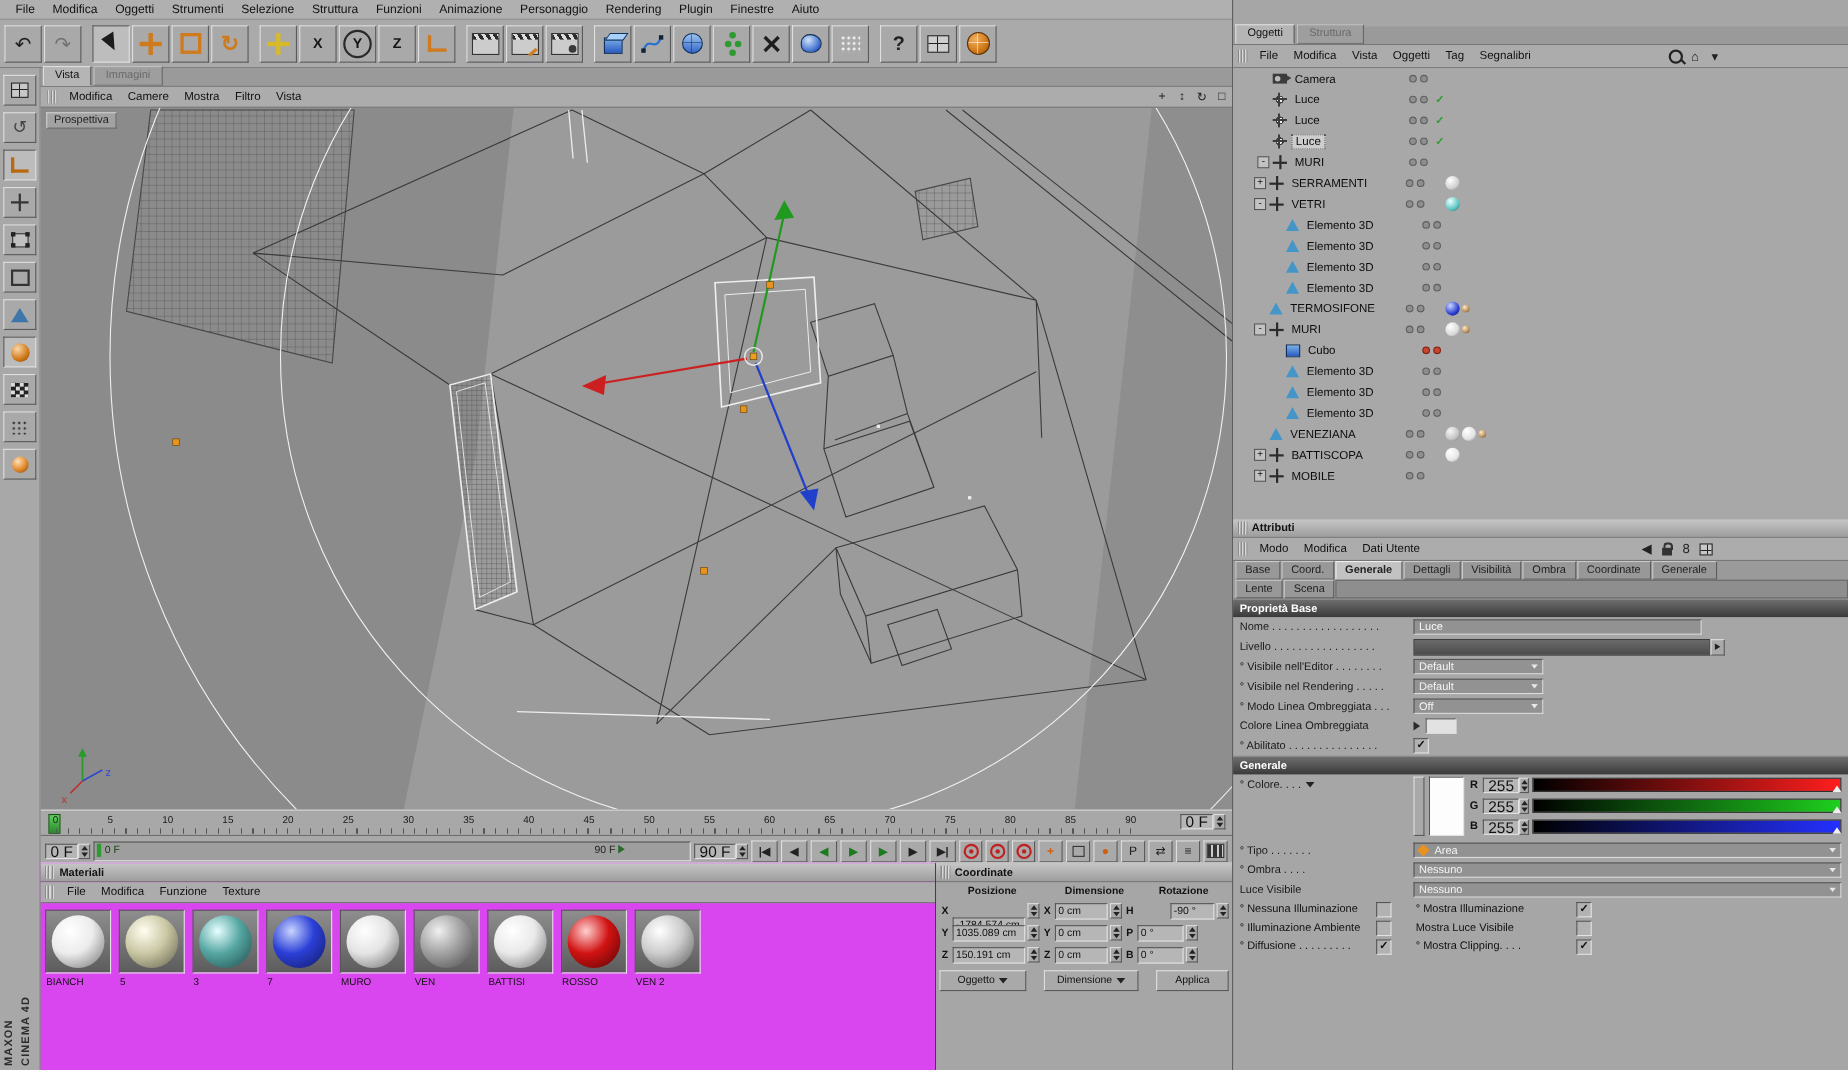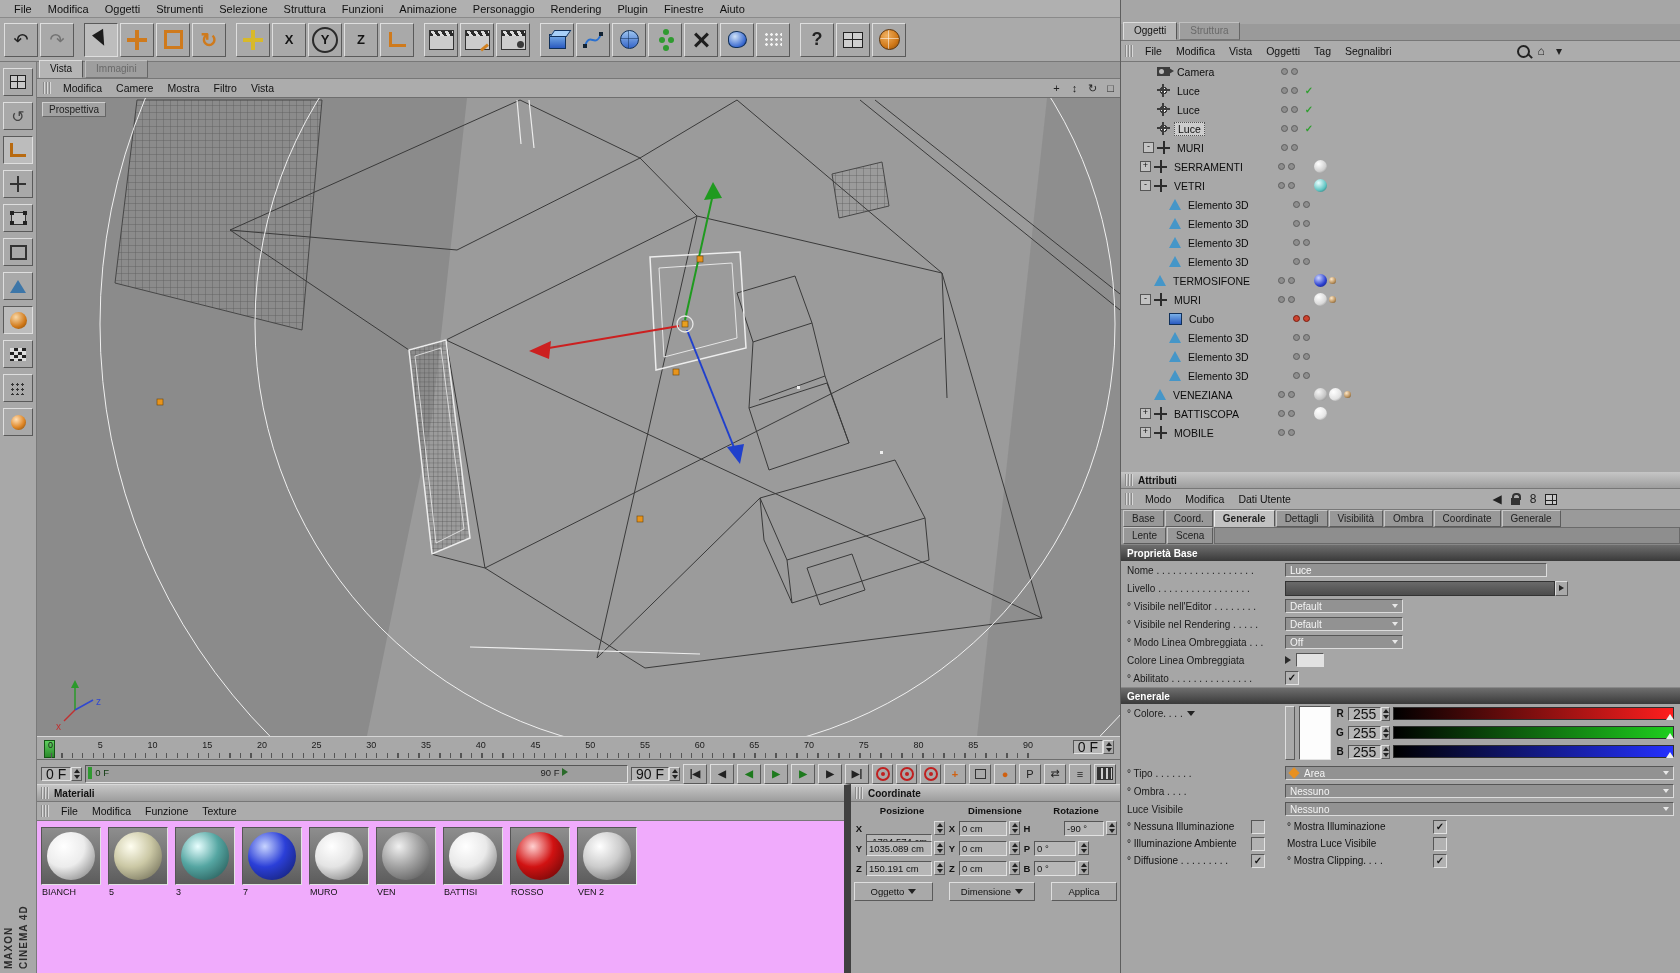--- a/index.html
+++ b/index.html
@@ -101,21 +101,21 @@
   #track .re::after{content:"";width:0;height:0;border-top:4px solid transparent;border-bottom:4px solid transparent;border-left:6px solid #2a6a2a;margin-left:3px;}
   .tpb{width:22px;height:18px;display:flex;align-items:center;justify-content:center;font-size:10px;font-weight:bold;color:#222;background:#a9a9a9;border:1px solid;border-color:#dedede #5a5a5a #5a5a5a #dedede;cursor:pointer;}
   .tpb.green{color:#1e7a1e;}
   .rec{width:19px;height:18px;display:flex;align-items:center;justify-content:center;background:#a9a9a9;border:1px solid;border-color:#dedede #5a5a5a #5a5a5a #dedede;cursor:pointer;}
   .rec i{width:10px;height:10px;border-radius:50%;border:2px solid #c02020;display:flex;align-items:center;justify-content:center;}
   .rec i::before{content:"";width:4px;height:4px;border-radius:50%;background:#c02020;}
   .msc{width:20px;height:18px;display:flex;align-items:center;justify-content:center;background:#a9a9a9;border:1px solid;border-color:#dedede #5a5a5a #5a5a5a #dedede;font-size:11px;color:#222;cursor:pointer;}
   .msc .okey{color:#d06010;font-weight:bold;}
   .filmstrip{width:14px;height:11px;background:repeating-linear-gradient(90deg,#333 0 3px,#ccc 3px 5px);border:1px solid #333;}
   
-  #materials{position:absolute;left:37px;top:784px;width:814px;height:189px;background:#f0abfc;border-top:1px solid #d8d8d8;border-right:7px solid #404040;box-sizing:border-box;}
+  #materials{position:absolute;left:37px;top:784px;width:814px;height:189px;background:#d946ef;border-top:1px solid #d8d8d8;border-right:1px solid #404040;box-sizing:border-box;}
   .ptitle{height:16px;display:flex;align-items:center;background:linear-gradient(#c6c6c6,#9d9d9d);border-bottom:1px solid #777;font-size:10px;font-weight:bold;}
   .pmenu{height:18px;display:flex;align-items:center;background:#acacac;border-bottom:1px solid #777;}
   #mat-tiles{display:flex;gap:5px;padding:6px 4px;}
   .mat{width:62px;cursor:pointer;}
   .mat .thumb{width:58px;height:56px;background:linear-gradient(#8e8e8e,#5c5c5c);border:1px solid;border-color:#565656 #e2e2e2 #e2e2e2 #565656;display:flex;align-items:center;justify-content:center;}
   .mat .sphere{width:48px;height:48px;border-radius:50%;}
   .mat .mlabel{font-size:9px;padding:2px 1px 0 1px;color:#111;white-space:nowrap;overflow:hidden;}
   
   #coords{position:absolute;left:851px;top:784px;width:269px;height:189px;background:#a6a6a6;border-top:1px solid #d8d8d8;box-sizing:border-box;}
   #coord-head{display:flex;height:16px;align-items:center;font-size:9.5px;font-weight:bold;}

